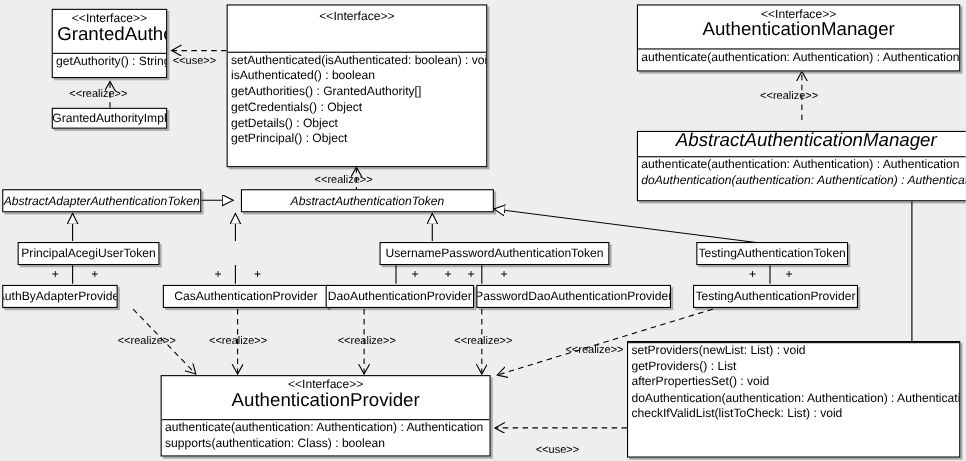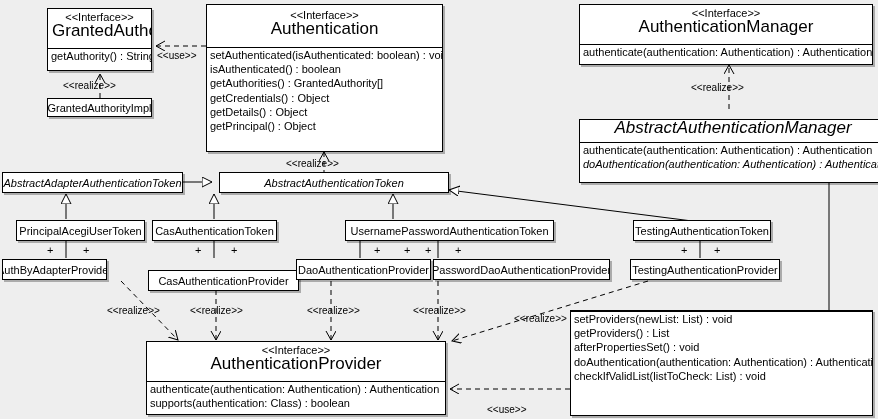--- a/index.html
+++ b/index.html
@@ -152,21 +152,20 @@
     </div>
   </div>
 
   <div class="uml-box simple" style="left:47px; top:98px; width:105px; height:19px;">
     <span>GrantedAuthorityImpl</span>
   </div>
 
   <div class="uml-box" style="left:206px; top:4px; width:237px; height:148px;">
     <div class="hdr" style="height:37px; padding-top:3px;">
       <span class="stereo">&lt;&lt;Interface&gt;&gt;</span>
-      <span class="cname">Authentication</span>
     </div>
     <div class="sep"></div>
     <div class="ops">
       <div class="op">setAuthenticated(isAuthenticated: boolean) : void</div>
       <div class="op">isAuthenticated() : boolean</div>
       <div class="op">getAuthorities() : GrantedAuthority[]</div>
       <div class="op">getCredentials() : Object</div>
       <div class="op">getDetails() : Object</div>
       <div class="op">getPrincipal() : Object</div>
     </div>
@@ -199,37 +198,34 @@
   </div>
 
   <div class="uml-box simple italic" style="left:219px; top:172px; width:230px; height:21px;">
     <span>AbstractAuthenticationToken</span>
   </div>
 
   <div class="uml-box simple" style="left:2px; top:220px; width:129px; height:21px;margin-left:14px;">
     <span>PrincipalAcegiUserToken</span>
   </div>
 
-  <div class="uml-box simple" style="left:152px; top:220px; width:125px; height:21px;">
-    <span>CasAuthenticationToken</span>
-  </div>
 
   <div class="uml-box simple" style="left:345px; top:220px; width:209px; height:21px;">
     <span>UsernamePasswordAuthenticationToken</span>
   </div>
 
   <div class="uml-box simple" style="left:633px; top:220px; width:138px; height:21px;">
     <span>TestingAuthenticationToken</span>
   </div>
 
   <div class="uml-box simple" style="left:2px; top:259px; width:105px; height:21px;text-align:right;">
     <span>AuthByAdapterProvider</span>
   </div>
 
-  <div class="uml-box simple" style="left:148px; top:270px; width:151px; height:21px;align-items:center;">
+  <div class="uml-box simple" style="left:148px; top:259px; width:151px; height:21px;align-items:center;">
     <span>CasAuthenticationProvider</span>
   </div>
 
   <div class="uml-box simple" style="left:296px; top:259px; width:135px; height:21px;">
     <span>DaoAuthenticationProvider</span>
   </div>
 
   <div class="uml-box simple" style="left:433px; top:259px; width:177px; height:21px;">
     <span>PasswordDaoAuthenticationProvider</span>
   </div>

